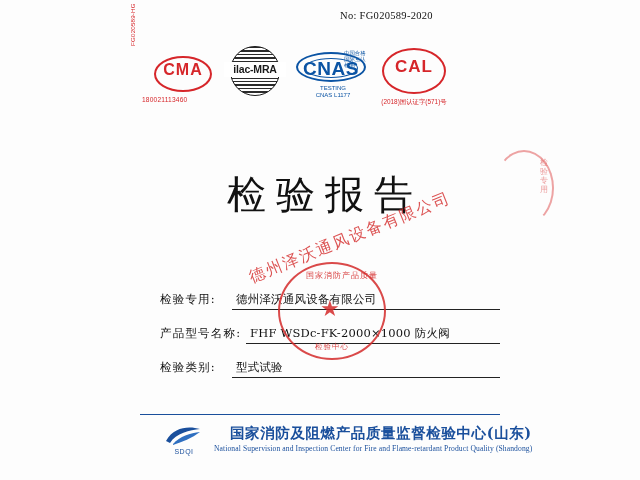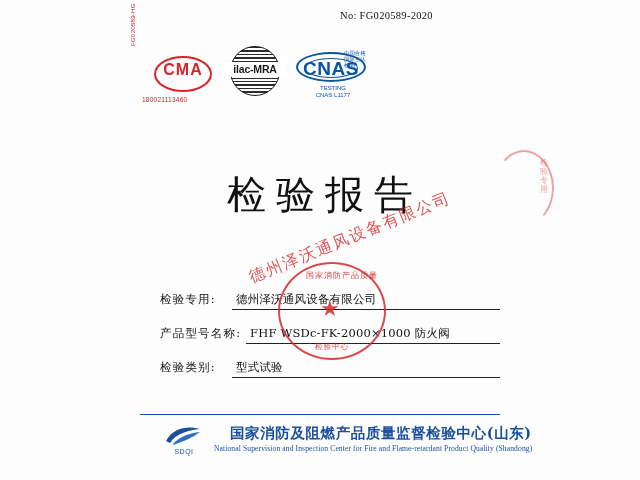--- a/index.html
+++ b/index.html
@@ -458,20 +458,25 @@
     <div class="logo-cnas">
       <div class="cnas-ring"></div>
       <div class="cnas-text">CNAS</div>
       <div class="cnas-side" style="white-space:pre;">中国合格
 国际互认
 检测</div>
       <div class="cnas-sub" style="white-space:pre;">TESTING
 CNAS L1177</div>
     </div>
 
+    <div class="logo-cal">
+      <div class="cal-oval"></div>
+      <div class="cal-text">CAL</div>
+      <div class="cal-bottom">(2018)国认证字(571)号</div>
+    </div>
 
   </div>
 
   <div class="title-cn">检验报告</div>
 
   <div class="fields">
 
     <div class="field-row">
       <span class="field-label">检验专用:</span>
       <span class="field-value">德州泽沃通风设备有限公司</span>

